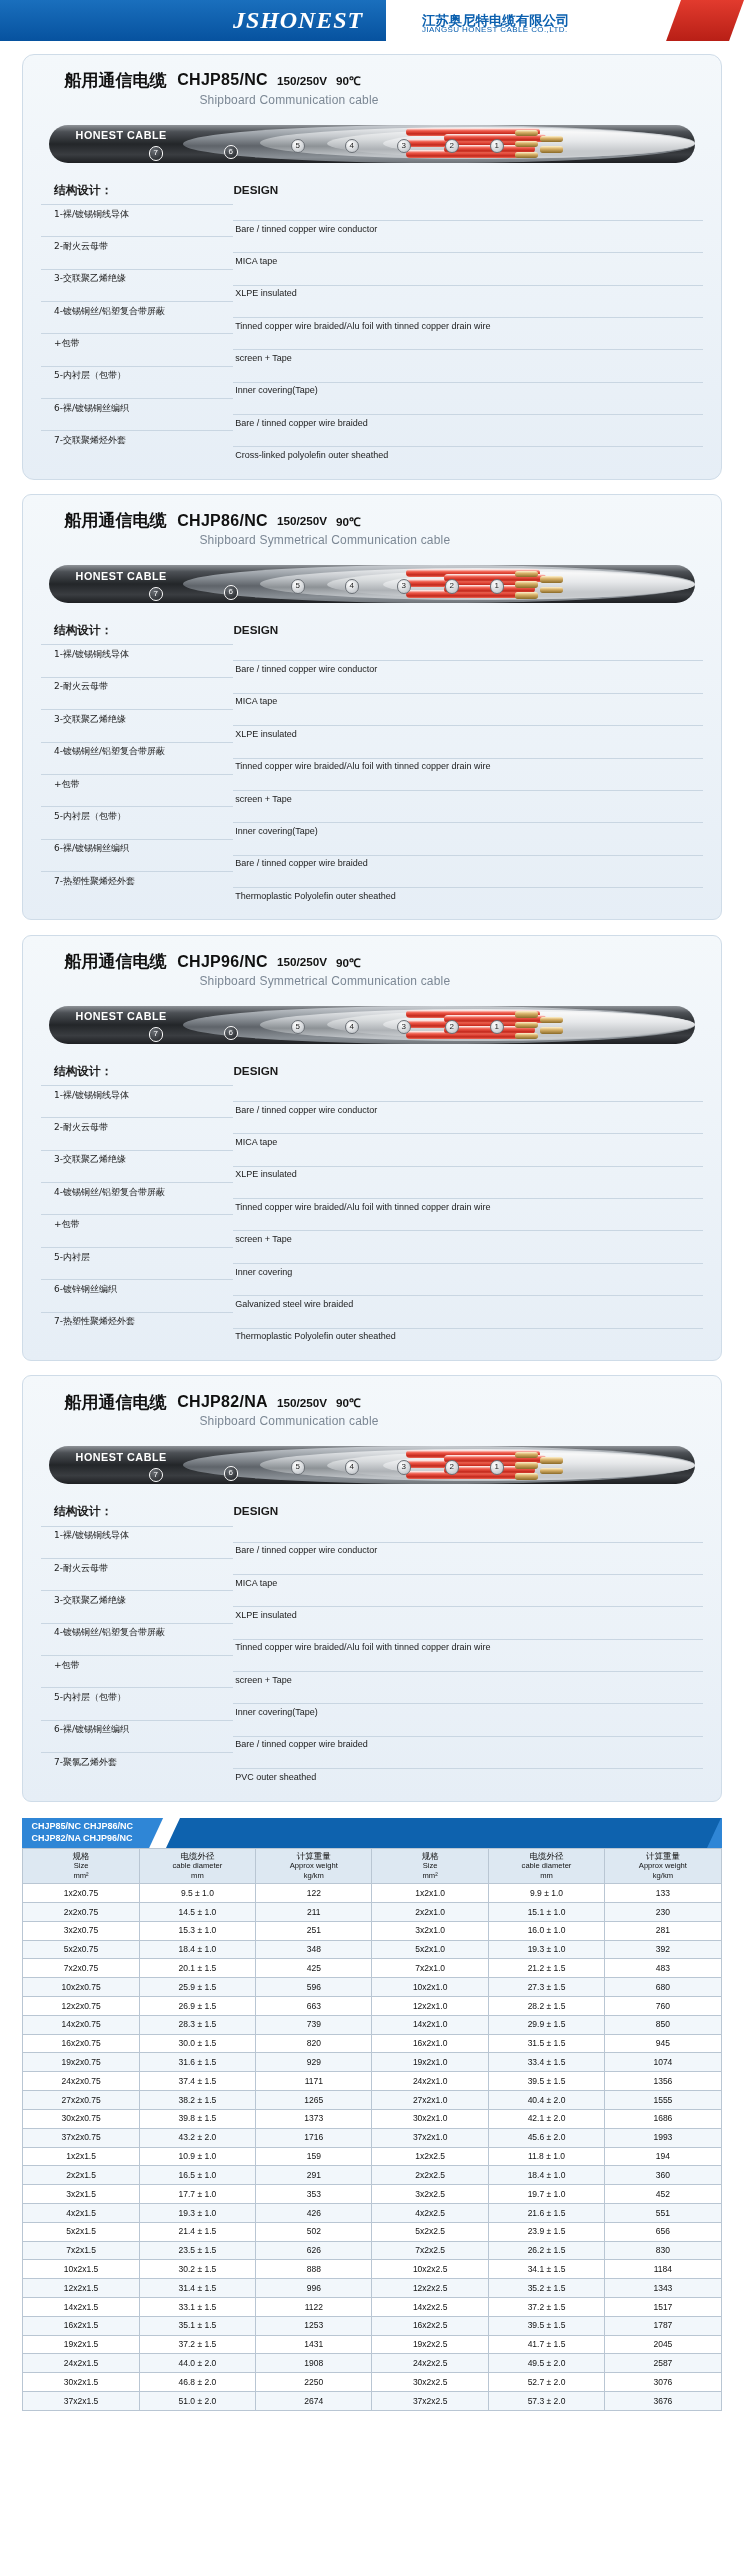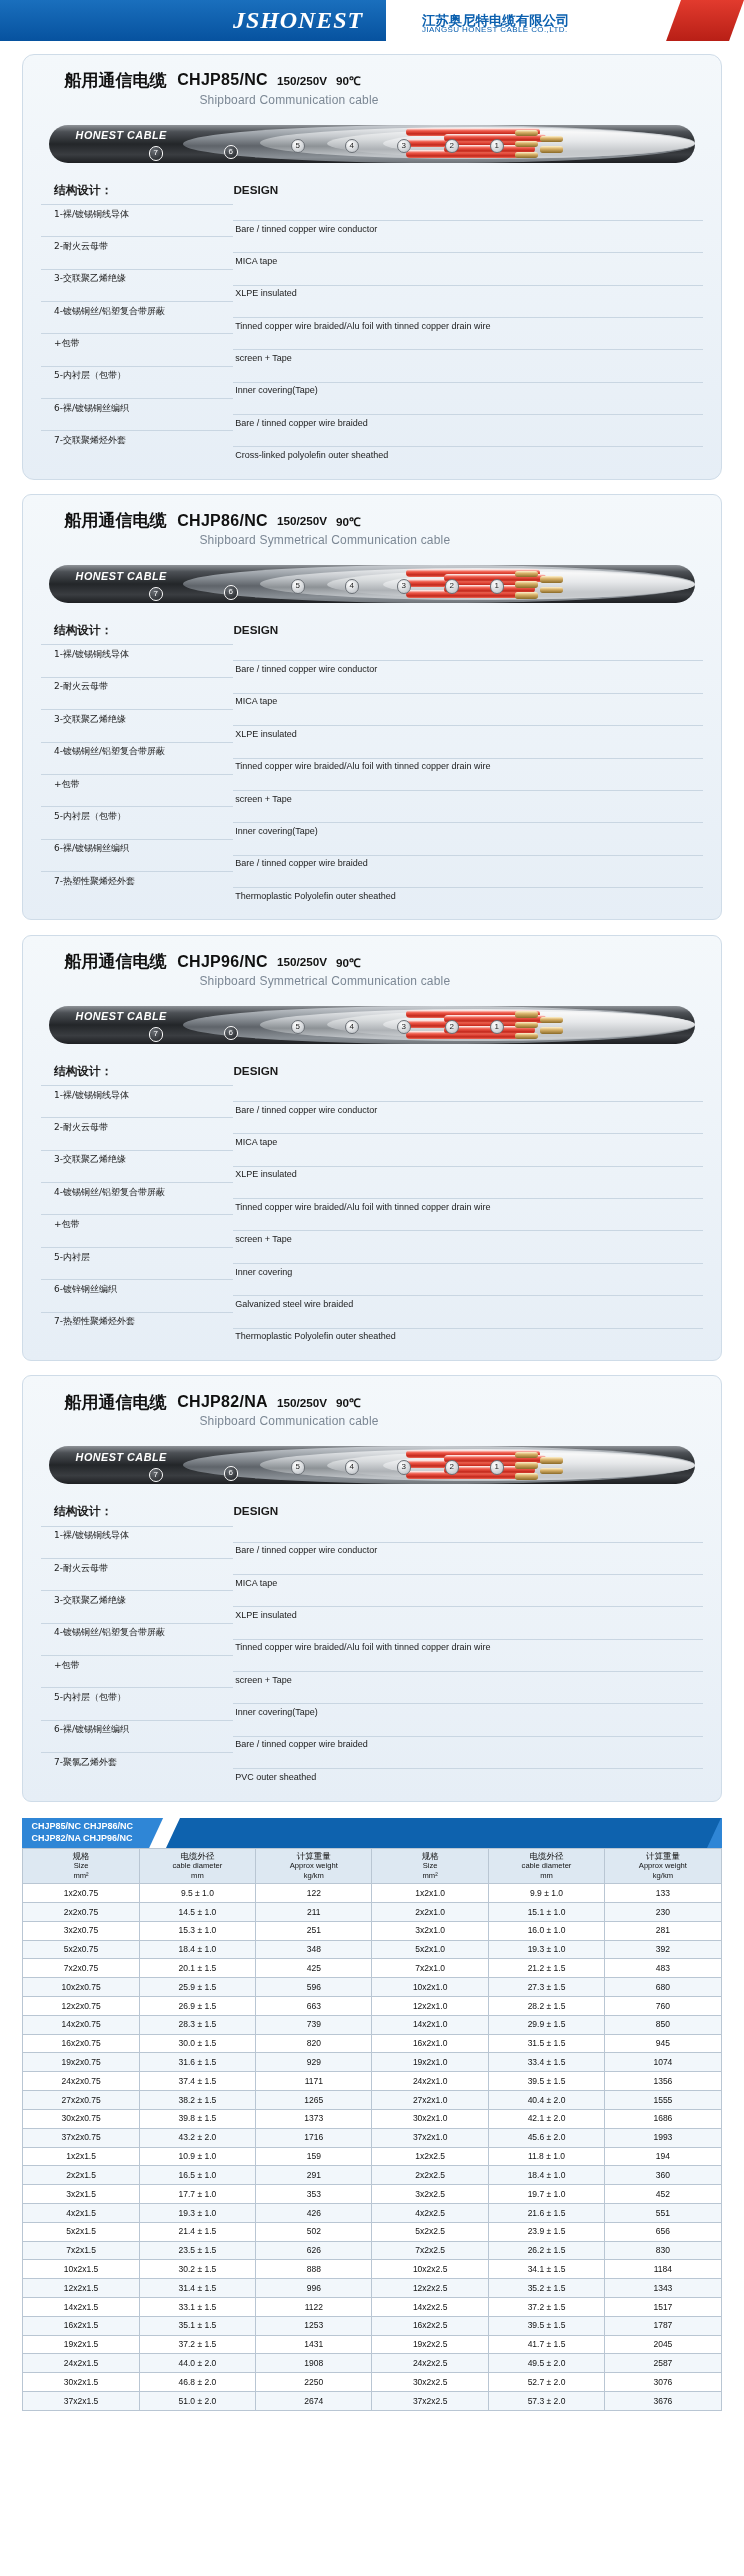--- a/index.html
+++ b/index.html
@@ -145,21 +145,20 @@
     overflow:hidden;
   }
   .cable-jacket-label {
     position:absolute;
     left: 27px; top: 13.4px;
     color:#fff;
     font-size: 10.8px;
     font-weight: bold;
     letter-spacing: 0.5px;
     z-index: 5;
-    font-style: italic;
   }
   .layer {
     position:absolute;
     top: 9px;
     height: 38px;
     border-radius: 50% / 50%;
   }
   .layer.l6 { left: 134px; right: 0; background: linear-gradient(180deg,#c9cdd2 0%,#9aa0a6 25%,#5f646a 55%,#8a9096 85%,#6e7378 100%); }
   .layer.l5 { left: 211px; right: 0; top:11.7px; height:32px; background: linear-gradient(180deg,#eceef0 0%,#c3c7cb 30%,#8d9296 60%,#bfc3c7 90%); }
   .layer.l4 { left: 278px; right: 0; top:13.4px; height:29px; background: linear-gradient(180deg,#f4f5f6 0%,#d8dbdd 35%,#aeb2b6 70%,#d2d5d8 100%); }

